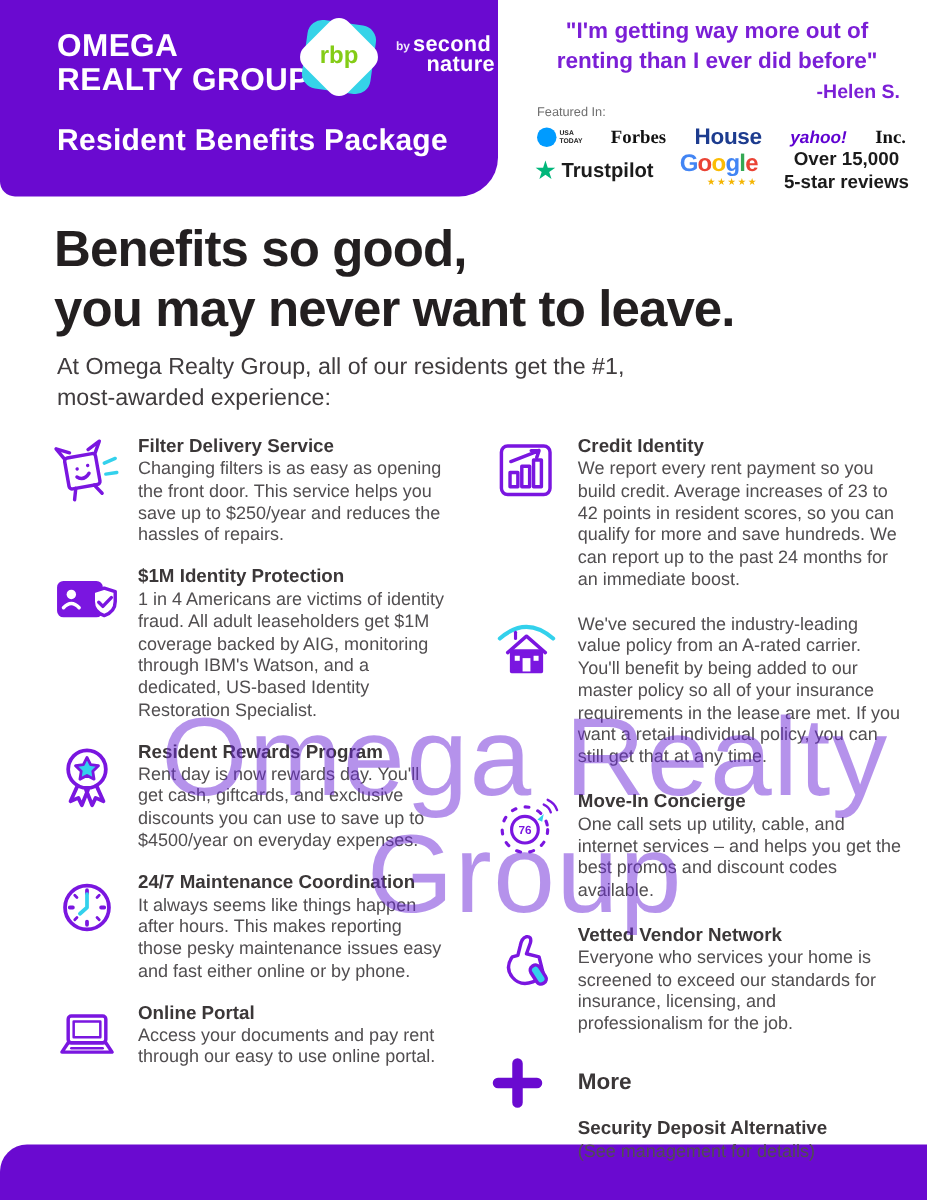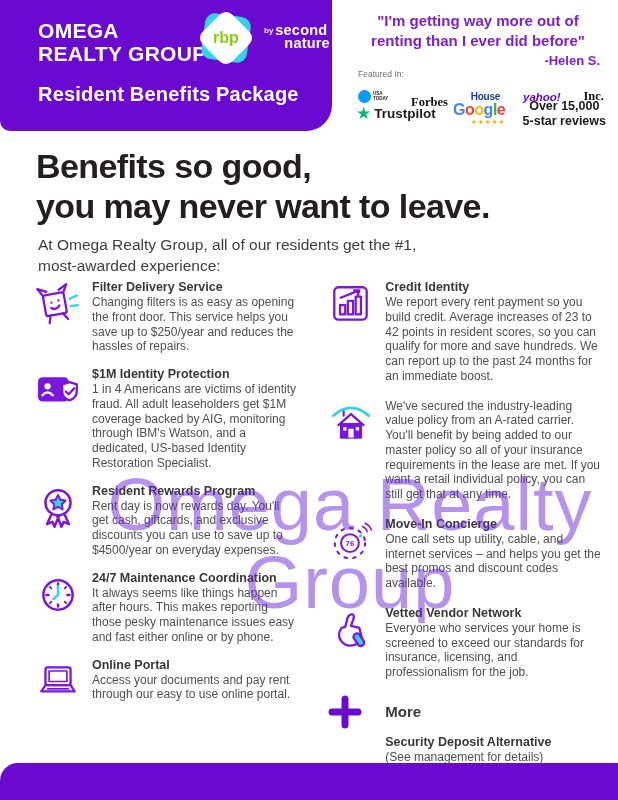--- a/index.html
+++ b/index.html
@@ -29,22 +29,22 @@
   .testimonial{position:absolute;left:350px;top:11px;width:256px;}
   .quote{color:#7b1fd6;font-weight:800;font-size:15px;line-height:1.32;text-align:center;}
   .attribution{color:#7b1fd6;font-weight:800;font-size:13px;text-align:right;
     margin-top:2px;padding-right:6px;}
   .featured{position:absolute;left:358px;top:69px;width:246px;}
   .featured-label{font-size:8.5px;color:#6d6d6d;}
   .logo-row{display:flex;align-items:center;justify-content:space-between;margin-top:4px;}
   .usatoday{display:flex;align-items:center;gap:2px;}
   .usatoday-circle{width:13px;height:13px;border-radius:50%;background:#009bff;}
   .usatoday-text{font-size:4.5px;font-weight:800;color:#1a1a1a;line-height:1.1;}
-  .forbes{font-family:"Liberation Serif",serif;font-weight:700;font-size:12.5px;color:#111;margin-top:12px;}
-  .house{font-size:10px;font-weight:800;color:#1d3c8f;letter-spacing:-.2px;}
+  .forbes{font-family:"Liberation Serif",serif;font-weight:700;font-size:12.5px;color:#111;}
+  .house{font-size:15px;font-weight:800;color:#1d3c8f;letter-spacing:-.2px;}
   .yahoo{font-size:11.5px;font-weight:800;font-style:italic;color:#5f01d1;}
   .inc{font-family:"Liberation Serif",serif;font-weight:800;font-size:12.5px;color:#111;}
 
   
   .reviews-row{position:absolute;left:356px;top:99px;width:250px;display:flex;
     align-items:center;justify-content:space-between;}
   .trustpilot{display:flex;align-items:center;gap:3px;}
   .tp-star{color:#00b67a;font-size:17px;line-height:1;}
   .tp-label{font-size:13.5px;color:#1b1b1b;font-weight:600;}
   .google{display:flex;flex-direction:column;align-items:flex-end;line-height:1;}
@@ -54,21 +54,21 @@
   .review-summary{font-size:12.5px;font-weight:800;color:#1b1b1b;line-height:1.18;
     text-align:center;}
 
   
   .hero-heading{position:absolute;left:36px;top:146px;font-size:34px;font-weight:800;
     color:#231f20;line-height:1.18;letter-spacing:-.6px;}
   .hero-sub{position:absolute;left:38px;top:234px;font-size:15.5px;color:#403c3e;
     line-height:1.38;}
 
   
-  .columns{position:absolute;left:35px;top:280px;width:568px;display:flex;z-index:1;gap:20px;}
+  .columns{position:absolute;left:35px;top:290px;width:568px;display:flex;z-index:1;gap:20px;}
   .col-left{width:273px;margin-right:10px;}
   .col-right{width:285px;}
   .benefit{display:flex;margin-bottom:13px;}
   .col-right .benefit{margin-bottom:15px;}
   .benefit-icon{flex:0 0 46px;width:46px;margin-right:11px;padding-top:1px;}
   .benefit-icon svg{display:block;}
   .benefit-text h3{margin:0 0 1px 0;font-size:12.5px;font-weight:800;color:#3b3738;}
   .benefit-text p{margin:0;font-size:12px;color:#514e50;line-height:1.23;}
 
   .more-row{display:flex;align-items:center;margin-top:6px;}

